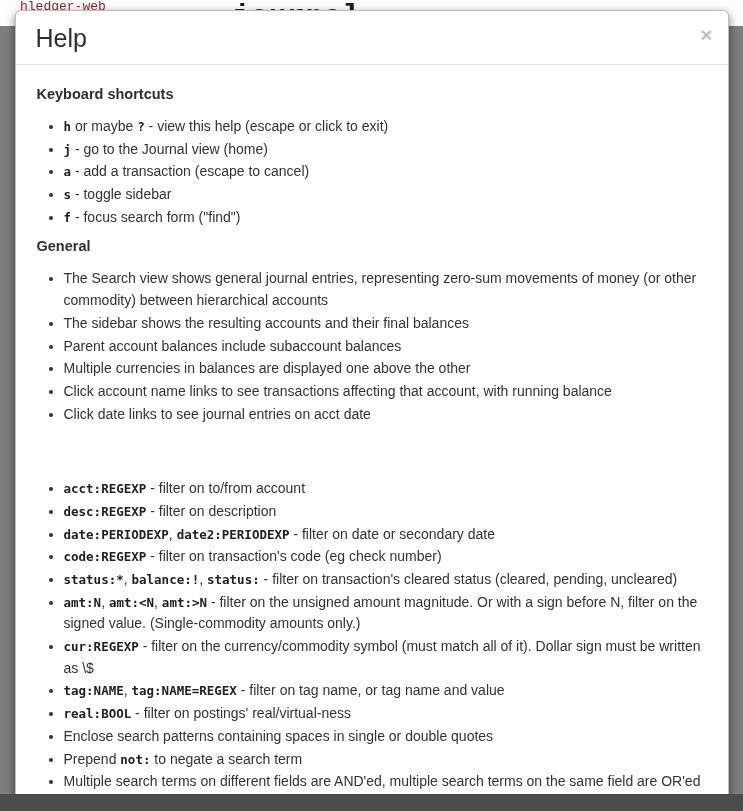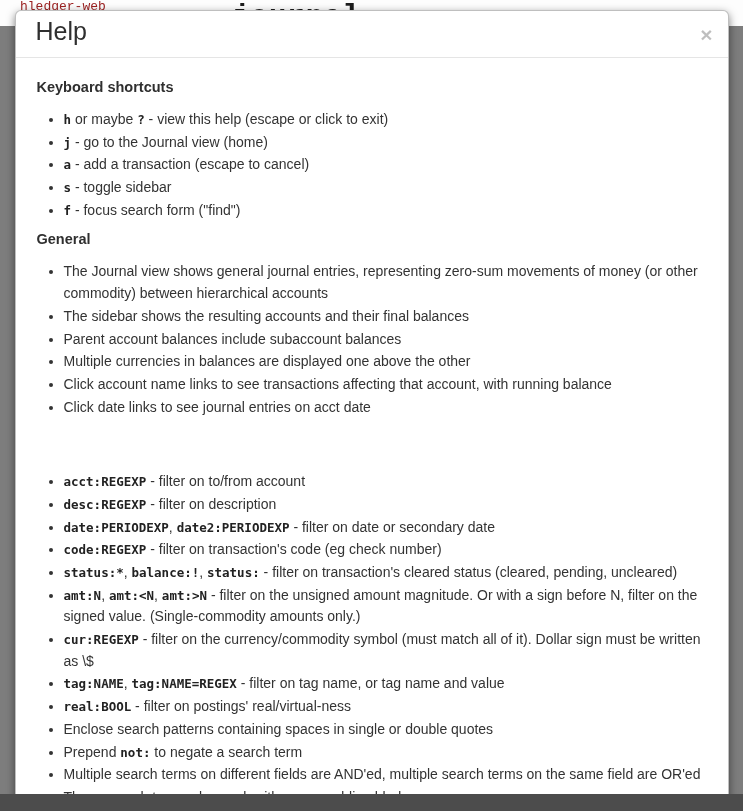--- a/index.html
+++ b/index.html
@@ -34,21 +34,21 @@
     position: relative; z-index: 1;
     width: 714px;
     margin: 10px auto 0;
     background: #fff;
     border-radius: 6px;
     border: 1px solid rgba(0,0,0,.25);
     box-shadow: 0 3px 9px rgba(0,0,0,.5);
     min-height: 782px;
   }
   .modal-header {
-    padding: 6px 20px 11px;
+    padding: 13px 20px 11px;
     border-bottom: 1px solid #e5e5e5;
     position: relative;
   }
   .modal-title { font-size: 25px; font-weight: 500; margin: 0; color: #2f2f2f; }
   .close-btn {
     position: absolute; right: 15px; top: 13px;
     font-size: 21px; font-weight: bold; line-height: 1;
     color: #000; opacity: .25;
     background: none; border: 0; padding: 0; cursor: pointer;
     font-family: "Liberation Sans", sans-serif;
@@ -86,21 +86,21 @@
       <h4 class="sec-heading">Keyboard shortcuts</h4>
       <ul class="help-list">
           <li><code>h</code> or maybe <code>?</code> - view this help (escape or click to exit)</li>
           <li><code>j</code> - go to the Journal view (home)</li>
           <li><code>a</code> - add a transaction (escape to cancel)</li>
           <li><code>s</code> - toggle sidebar</li>
           <li><code>f</code> - focus search form ("find")</li>
         </ul>
       <h4 class="sec-heading mt">General</h4>
       <ul class="help-list">
-          <li>The Journal view shows general journal entries, representing zero-sum movements of money (or other commodity) between hierarchical accounts</li>
+          <li>The Search view shows general journal entries, representing zero-sum movements of money (or other commodity) between hierarchical accounts</li>
           <li>The sidebar shows the resulting accounts and their final balances</li>
           <li>Parent account balances include subaccount balances</li>
           <li>Multiple currencies in balances are displayed one above the other</li>
           <li>Click account name links to see transactions affecting that account, with running balance</li>
           <li>Click date links to see journal entries on acct date</li>
         </ul>
     </div>
     <div class="col">
       <ul class="help-list">
           <li><code>acct:REGEXP</code> - filter on to/from account</li>

